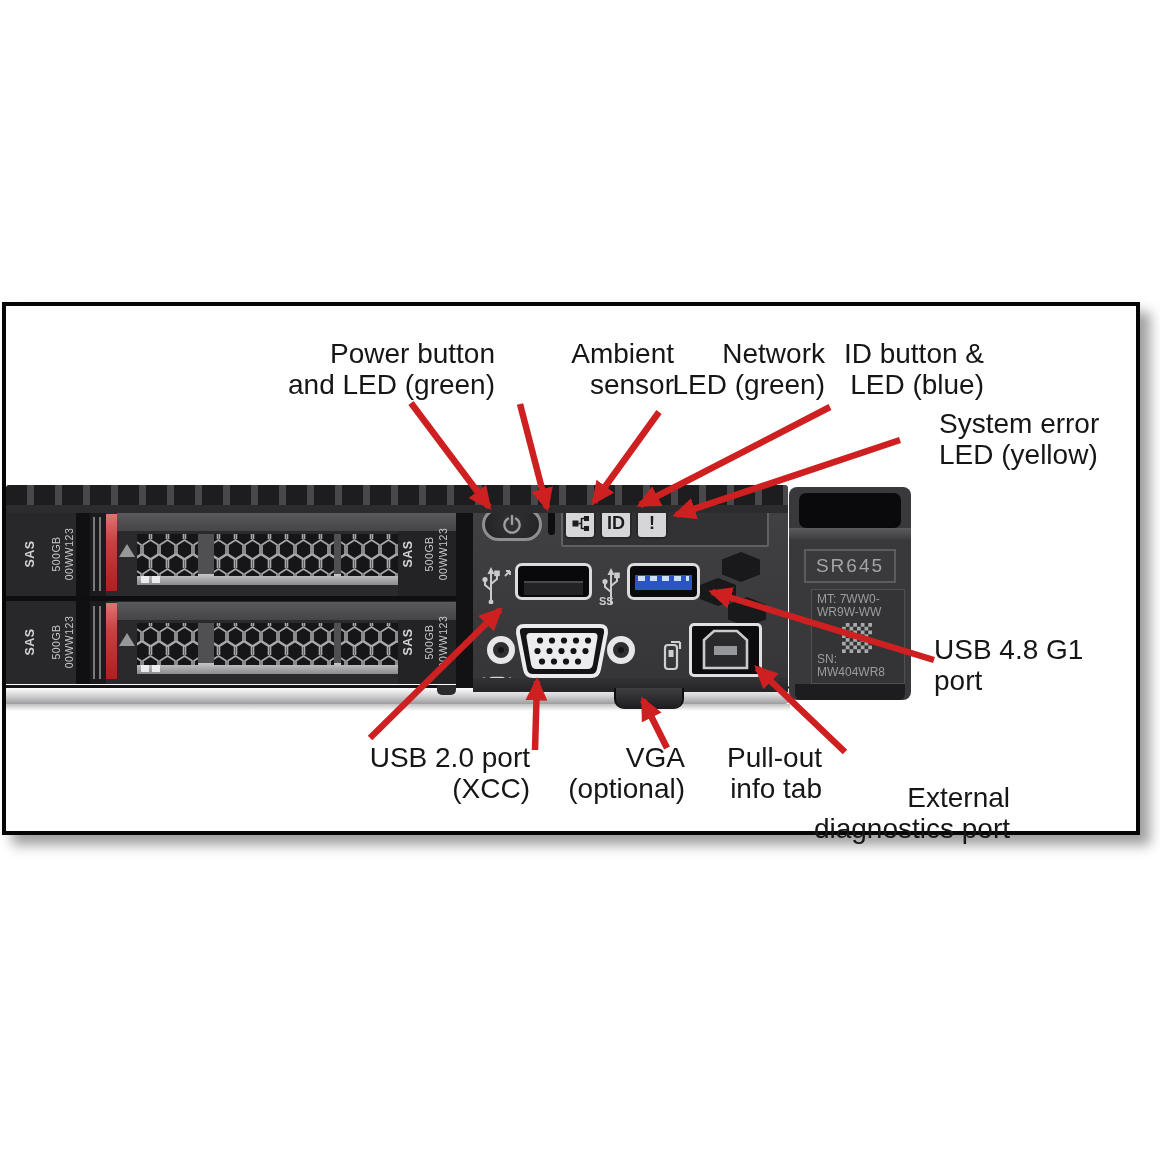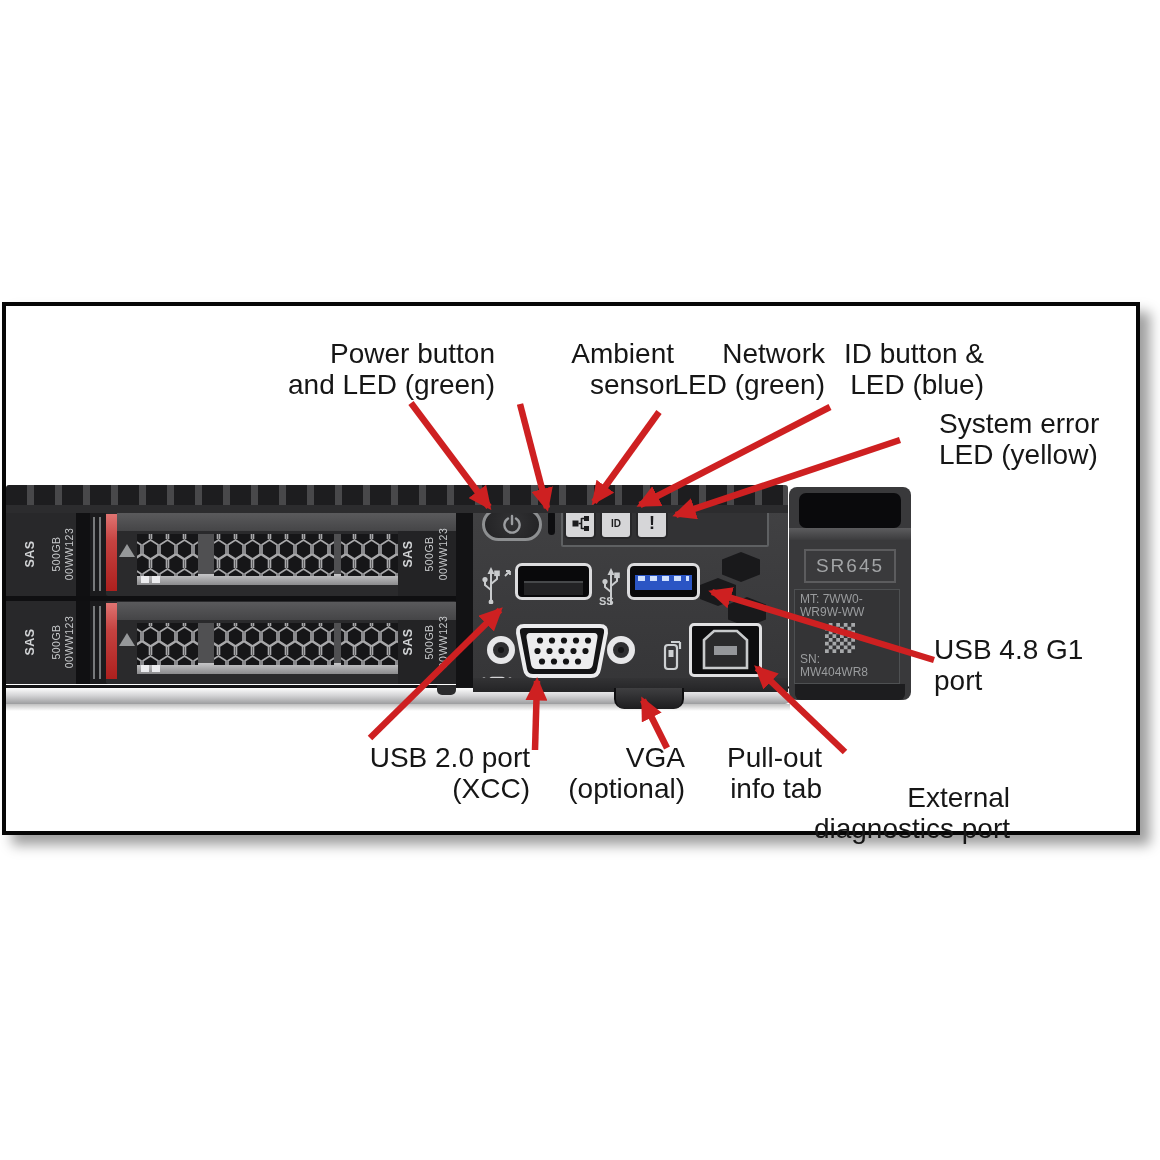--- a/index.html
+++ b/index.html
@@ -70,21 +70,21 @@
   .screwdot{width:6px;height:6px;border-radius:50%;background:#141416;}
   .diagport{position:absolute;left:216px;top:133px;width:73px;height:54px;box-sizing:border-box;
         border:3px solid #e0e0e2;border-radius:5px;background:#0c0c0e;}
   
   .tag{position:absolute;left:789px;top:487px;width:122px;height:213px;background:#39393b;border-radius:8px;z-index:2;}
   .tag-open{position:absolute;left:10px;top:6px;width:102px;height:35px;background:#0a0a0c;border-radius:7px;}
   .tag-bevel{position:absolute;left:0;top:41px;width:122px;height:12px;background:linear-gradient(180deg,#5c5c5e,#3c3c3e);}
   .tag-model{position:absolute;left:15px;top:62px;width:92px;height:34px;box-sizing:border-box;border:2px solid #5c5c5e;
         background:#3a3a3c;display:flex;align-items:center;justify-content:center;
         color:#a2a4a6;font-size:19px;letter-spacing:2px;}
-  .tag-info{position:absolute;left:5px;top:102px;width:106px;height:95px;box-sizing:border-box;border:1px solid #4e5052;
+  .tag-info{position:absolute;left:22px;top:102px;width:94px;height:95px;box-sizing:border-box;border:1px solid #4e5052;
         background:#343436;color:#9a9c9e;font-size:12px;line-height:13.5px;}
   .qr{position:absolute;left:30px;top:33px;width:30px;height:30px;
         background:repeating-conic-gradient(#a6a8aa 0% 25%,#323234 0% 50%) 0 0/7.5px 7.5px;}
   .tag-feet{position:absolute;left:6px;top:197px;width:110px;height:16px;background:#1d1d1f;border-radius:0 0 6px 6px;}
   .notch{position:absolute;left:437px;top:685px;width:19px;height:10px;background:#2b2b2d;border-radius:0 0 5px 5px;z-index:3;}
   .pulltab{position:absolute;left:614px;top:688px;width:70px;height:21px;z-index:3;
         background:linear-gradient(180deg,#3f3f41,#1c1c1e);border-radius:0 0 10px 10px;
         border-left:2px solid #0e0e10;border-right:2px solid #0e0e10;box-sizing:border-box;}
   .arrows{position:absolute;left:0;top:0;width:1160px;height:1160px;z-index:20;pointer-events:none;}
   .vents{position:absolute;left:6px;top:510px;width:452px;height:176px;z-index:4;pointer-events:none;}
@@ -196,21 +196,21 @@
       <div class="ledsq" style="left:3px;">
         <svg width="19" height="19" viewBox="0 0 19 19">
           <g fill="#1c1c1e" stroke="#1c1c1e" stroke-width="1.6">
             <rect x="1.5" y="6.5" width="6" height="6" stroke="none"></rect>
             <path d="M7.5 9.5 H10.5 M10.5 4 V15 M10.5 4.5 H13 M10.5 14.5 H13" fill="none"></path>
             <rect x="13" y="2" width="5" height="5" stroke="none"></rect>
             <rect x="13" y="12" width="5" height="5" stroke="none"></rect>
           </g>
         </svg>
       </div>
-      <div class="ledsq" style="left:39px;font-size:10px;">ID</div>
+      <div class="ledsq" style="left:39px;font-size:18px;">ID</div>
       <div class="ledsq" style="left:75px;font-size:18px;">!</div>
     </div>
 
     <svg class="abs" style="left:8px;top:74px;" width="32" height="40" viewBox="0 0 32 40">
       <g stroke="#c9cbcd" stroke-width="2" fill="#c9cbcd">
         <path d="M10 38 V9" fill="none"></path>
         <path d="M10 3 L6.5 10 H13.5 Z" stroke="none"></path>
         <path d="M10 26 L4 21 V18" fill="none"></path>
           <circle cx="4" cy="15.5" r="2.6" stroke="none"></circle>
         <path d="M10 20 L16 15 V12" fill="none"></path>

